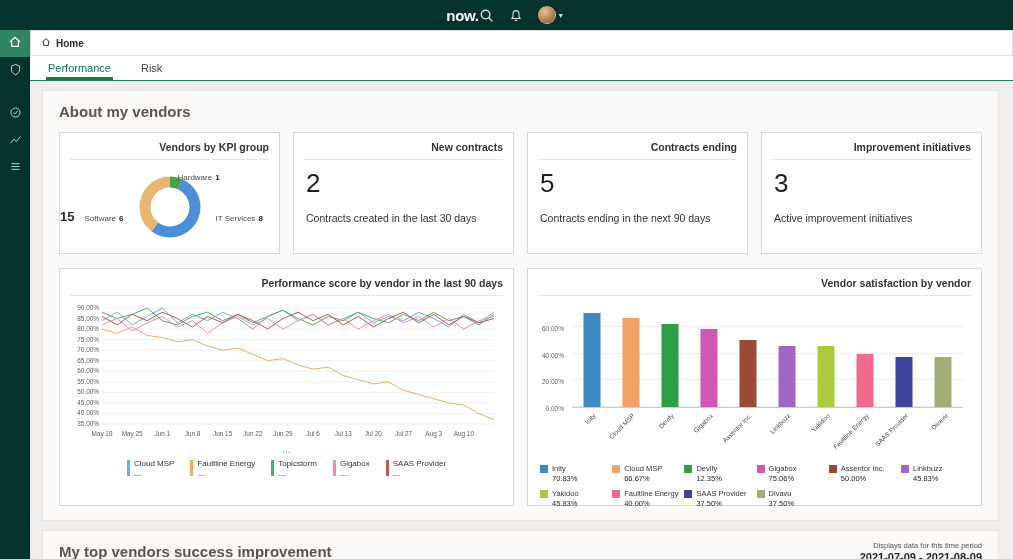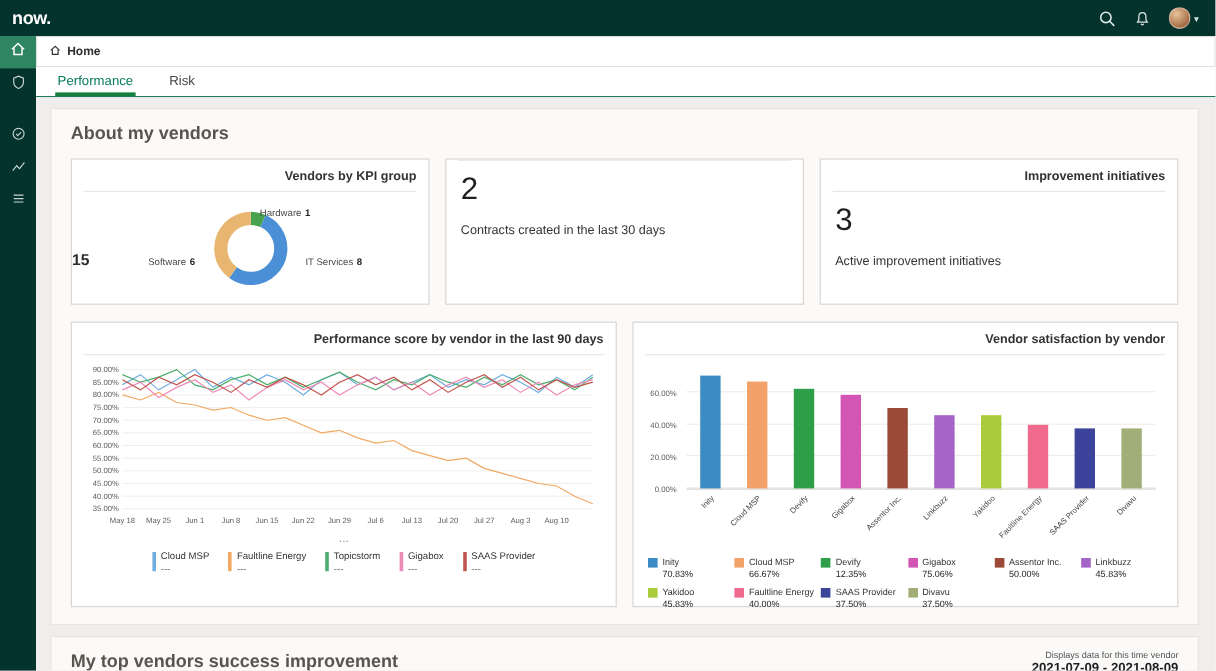--- a/index.html
+++ b/index.html
@@ -1,21 +1,21 @@
 <!DOCTYPE html>
 <html><head>
 <meta charset="utf-8">
 <style>
   *{margin:0;padding:0;box-sizing:border-box;}
   html,body{width:1013px;height:559px;overflow:hidden;}
   body{font-family:"Liberation Sans",sans-serif;background:#efeeec;}
   .app{width:1013px;height:559px;display:flex;flex-direction:column;}
 
   
-  .topbar{height:30px;flex:0 0 30px;background:#04332e;display:flex;align-items:center;justify-content:space-between;padding:0 14px 0 10px;}
+  .topbar{height:30px;flex:0 0 30px;background:#04332e;display:flex;align-items:center;justify-content:center;padding:0 14px 0 10px;}
   .logo{color:#fff;font-weight:700;font-size:15px;letter-spacing:-0.3px;}
   .topbar-right{display:flex;align-items:center;gap:15px;}
   .tb-icon{display:flex;align-items:center;cursor:pointer;}
   .avatar-wrap{display:flex;align-items:center;gap:3px;cursor:pointer;}
   .avatar{width:18px;height:18px;border-radius:50%;background:radial-gradient(circle at 35% 30%,#e8c49a 0%,#b07a52 60%,#7a4a30 100%);display:inline-block;border:1px solid rgba(255,255,255,.35);}
   .chev{color:#cfe0da;font-size:8px;}
 
   .body-row{flex:1;display:flex;min-height:0;}
 
   
@@ -191,25 +191,32 @@
                     <circle cx="39" cy="39" r="25" fill="none" stroke="#e8b670" stroke-width="11" stroke-dasharray="62.83185307179587 157.07963267948966" stroke-dashoffset="-94.2477796076938" transform="rotate(-90 39 39)"></circle>
                   </svg>
                 <div class="donut-center">15</div>
                 <span class="donut-label dl-hw"><span>Hardware</span><b>1</b></span>
                 <span class="donut-label dl-it"><span>IT Services</span><b>8</b></span>
                 <span class="donut-label dl-sw"><span>Software</span><b>6</b></span>
               </div>
             </div>
 
             <div class="card small-card">
+              <div class="card-title">New contracts</div>
               <div class="card-divider"></div>
               <div class="num">2</div>
               <div class="num-desc">Contracts created in the last 30 days</div>
             </div>
 
+            <div class="card small-card">
+              <div class="card-title">Contracts ending</div>
+              <div class="card-divider"></div>
+              <div class="num">5</div>
+              <div class="num-desc">Contracts ending in the next 90 days</div>
+            </div>
 
             <div class="card small-card">
               <div class="card-title">Improvement initiatives</div>
               <div class="card-divider"></div>
               <div class="num">3</div>
               <div class="num-desc">Active improvement initiatives</div>
             </div>
           </div>
 
           <div class="chart-row">
@@ -432,21 +439,21 @@
                     </span>
                   </div>
                 </div>
             </div>
           </div>
         </section>
 
         <section class="panel bottom-panel">
           <h2 class="panel-title">My top vendors success improvement</h2>
           <div class="period">
-            <div class="period-caption">Displays data for this time vendor</div>
+            <div class="period-caption">Displays data for this time period</div>
             <div class="period-value">2021-07-09 - 2021-08-09</div>
           </div>
         </section>
 
       </div>
     </div>
   </div>
 </div>
 
 </body></html>

